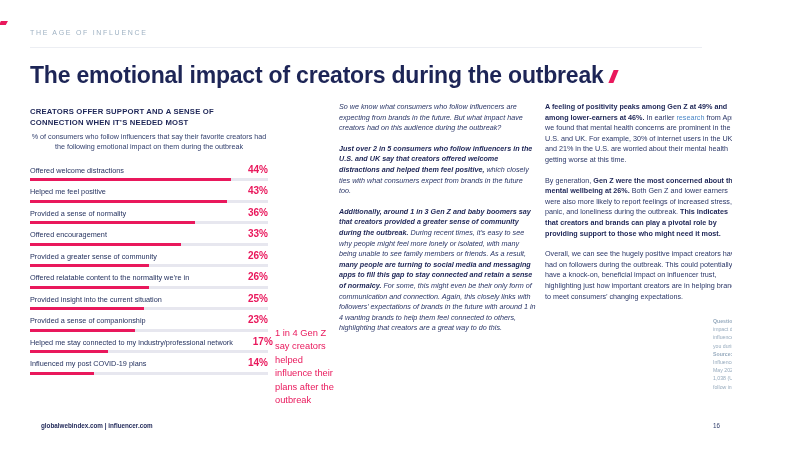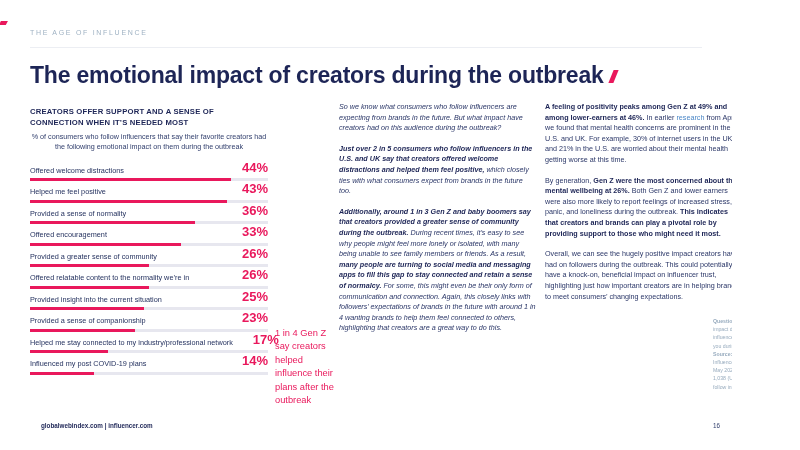--- a/index.html
+++ b/index.html
@@ -21,21 +21,21 @@
 
   
   .chart { position:absolute; left:30px; top:107px; width:238px; }
   .chart-title { font-size:7.7px; font-weight:700; color:#1d2556; line-height:10.5px; letter-spacing:0.2px; }
   .chart-subtitle { margin-top:4px; font-size:7.2px; color:#33406e; line-height:10px;text-align:center; }
   .bars { margin-top:13px; }
   .bar-row { margin-bottom:5.5px; }
   .bar-top { display:flex; justify-content:space-between; align-items:flex-end;
              height:13px; padding-bottom:3.5px; }
   .bar-label { font-size:7.3px; color:#25325f; white-space:nowrap; }
-  .bar-value { font-size:13px; font-weight:700; color:#e9185c; white-space:nowrap; margin-left:20px; }
+  .bar-value { font-size:10px; font-weight:700; color:#e9185c; white-space:nowrap; margin-left:20px; }
   .bar-track { position:relative; height:3px; background:#e7e7ef; }
   .bar-fill  { position:absolute; left:0; top:0; bottom:0; background:#e9185c; }
 
   
   .pull-quote { position:absolute; left:275px; top:327px; width:64px;
                 font-size:9.3px; font-weight:400; color:#e9185c; line-height:13.4px; }
 
   
   .col { position:absolute; top:102px; width:197px; font-size:7.2px; line-height:10.6px; color:#2a3667; }
   .col-1 { left:339px;font-style:italic; }

